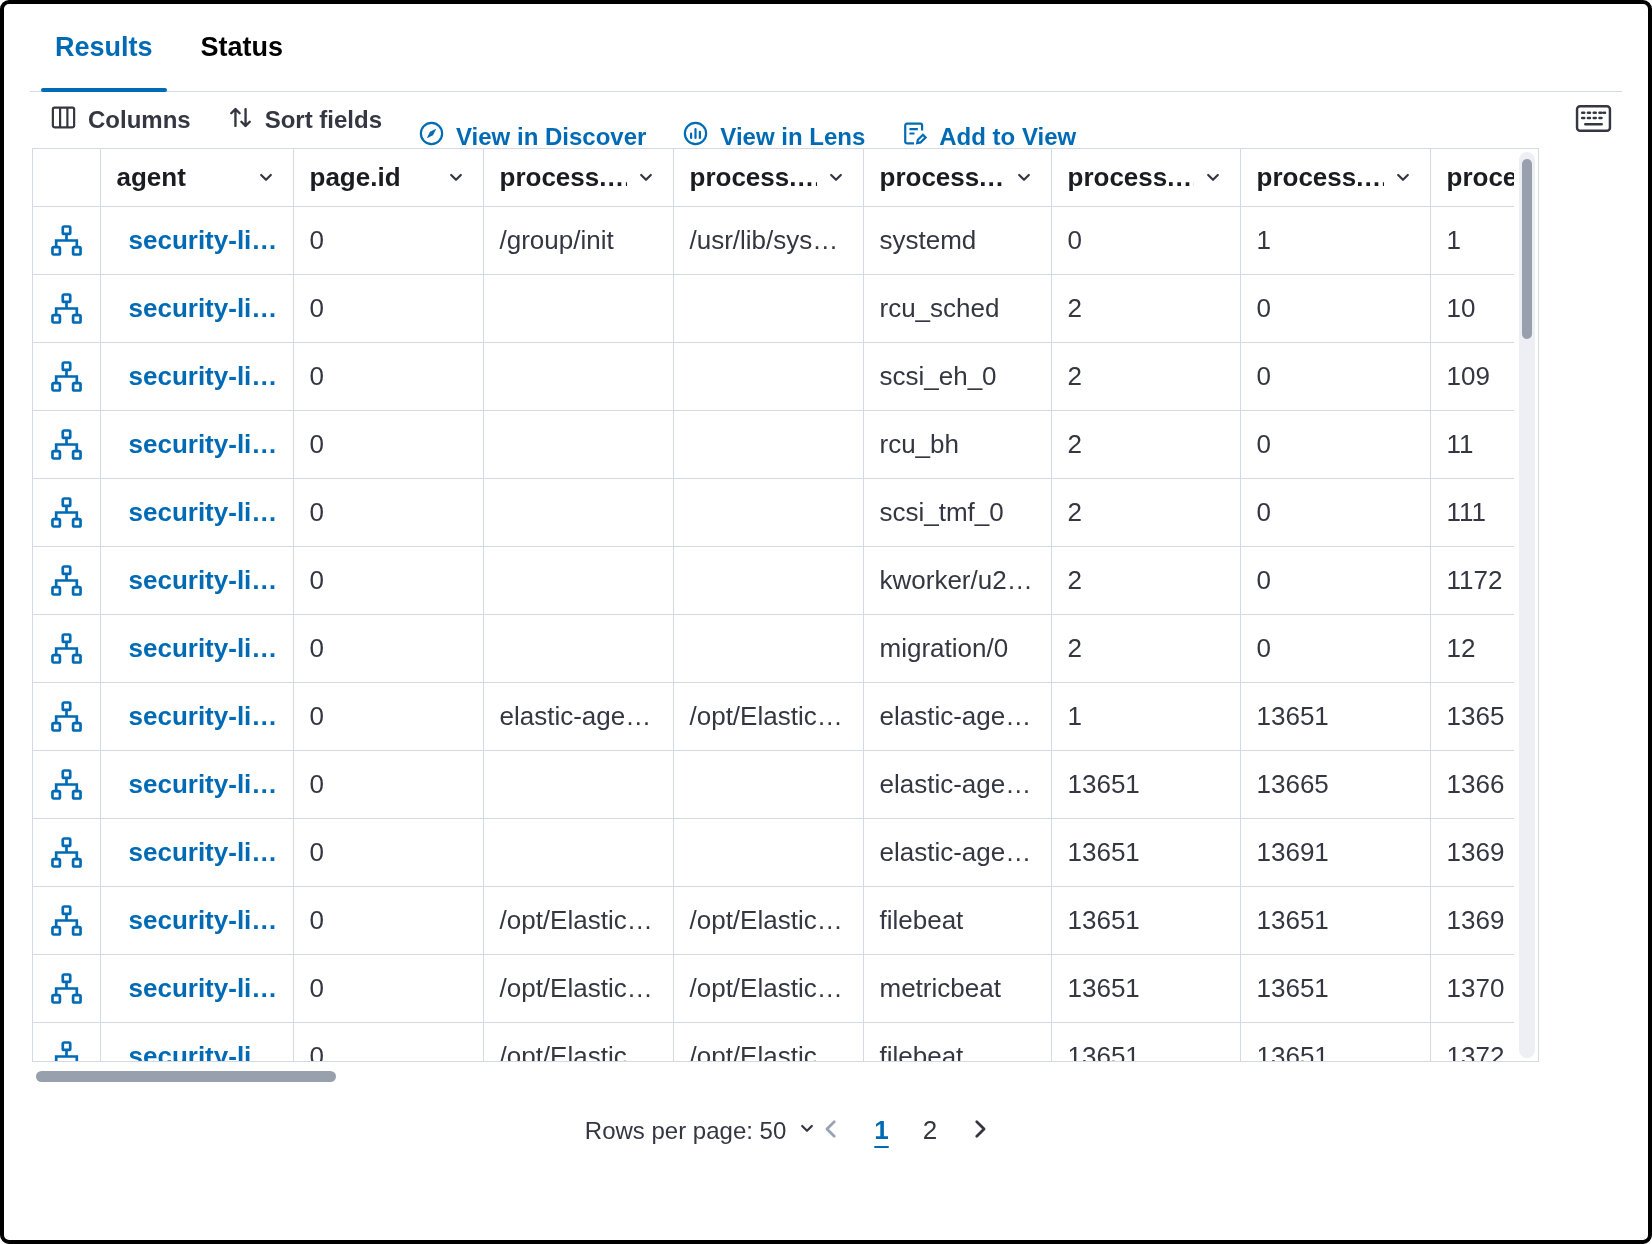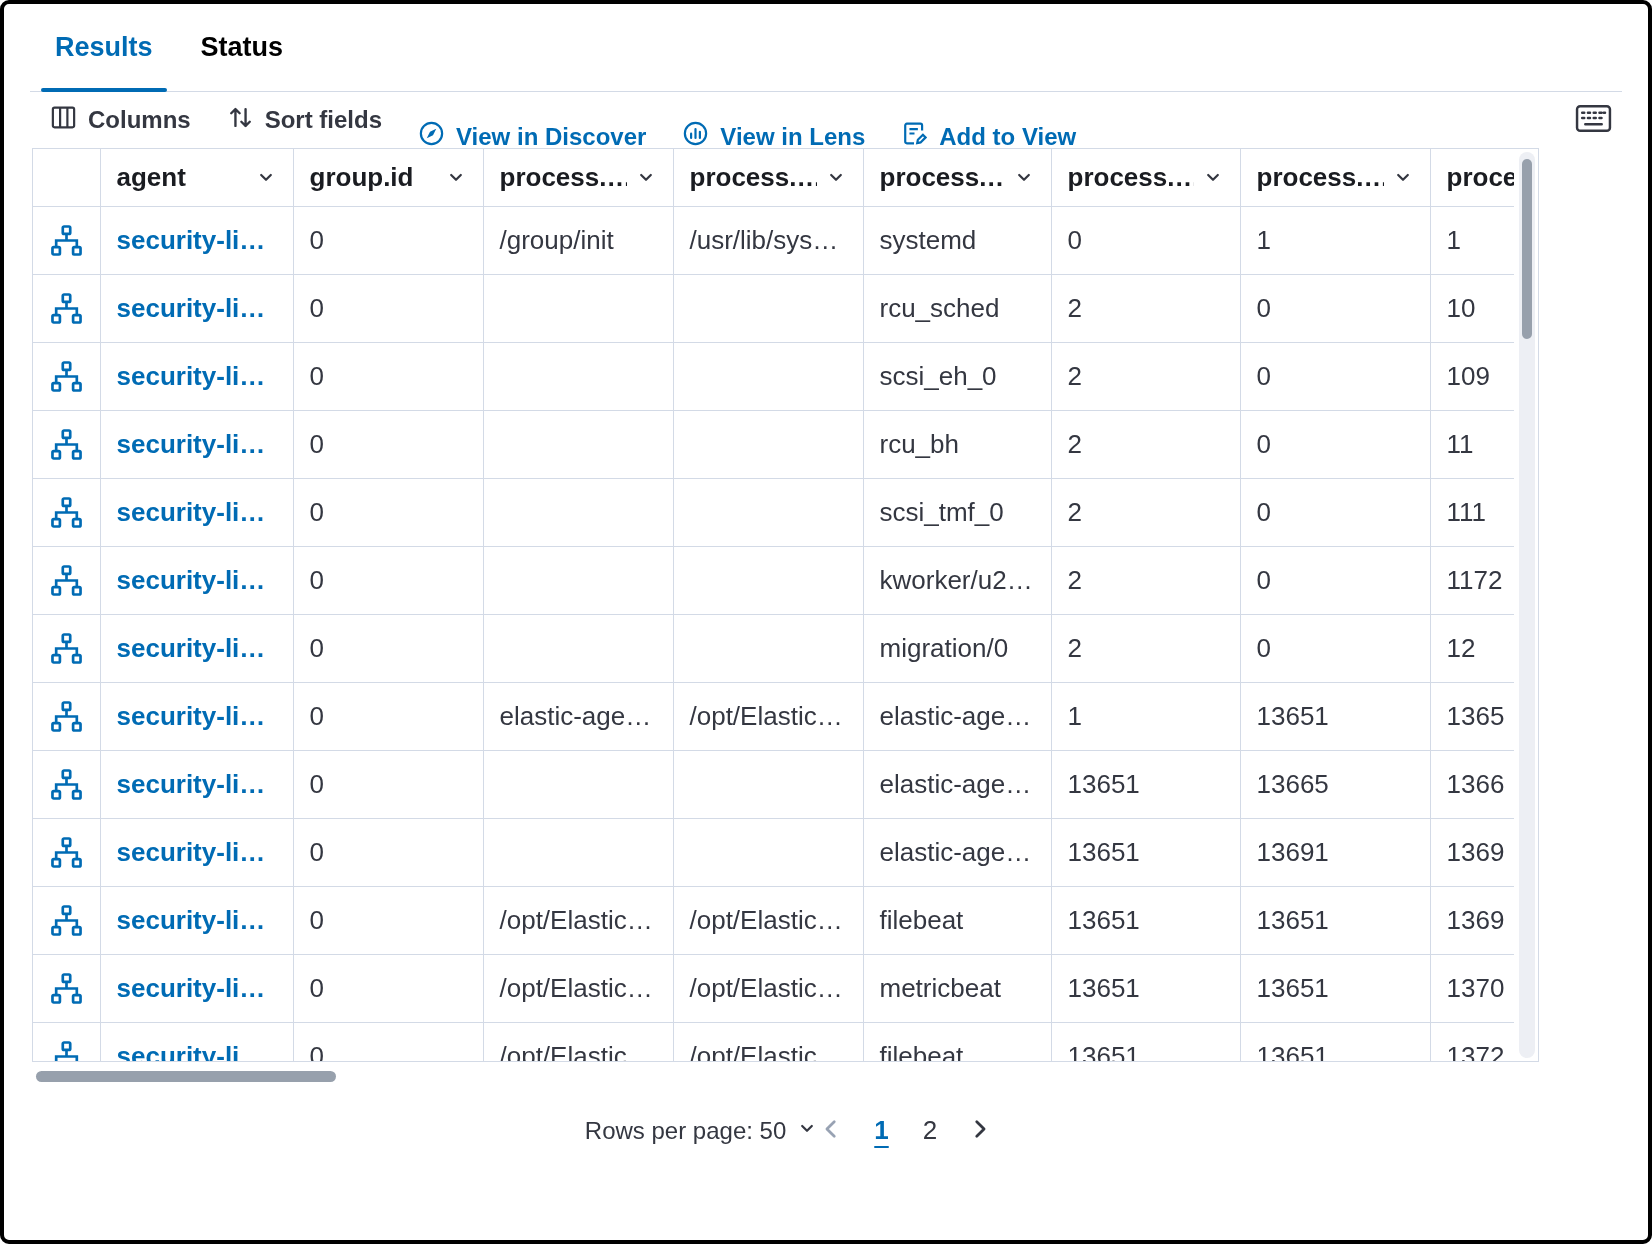--- a/index.html
+++ b/index.html
@@ -80,21 +80,21 @@
   }
   thead th { height: 57px; font-size: 26px; font-weight: 700; color: #1a1c21; }
   tbody td { height: 68px; font-size: 26px; color: #343741; }
   .hwrap { display: flex; align-items: center; justify-content: space-between; gap: 8px; }
   .hlabel { overflow: hidden; white-space: nowrap; }
   .chev { display: inline-flex; color: #343741; flex: none; cursor: pointer; }
   .chev svg { width: 22px; height: 22px; }
   .icon-c { text-align: center; padding: 0; }
   .aicon { display: inline-flex; color: #006bb4; cursor: pointer; vertical-align: middle; }
   .aicon svg { width: 33px; height: 33px; }
-  .alink { color: #006bb4; font-weight: 600; cursor: pointer; }
+  .alink { color: #006bb4; font-weight: 600; cursor: pointer; margin-left: 12px; }
   
   .vtrack {
     position: absolute; top: 3px; right: 3px; bottom: 3px; width: 16px;
     background: #edeff4; border-radius: 8px;
   }
   .vthumb {
     position: absolute; top: 7px; left: 3px;
     width: 10px; height: 180px;
     background: #97a0ac; border-radius: 5px;
   }
@@ -226,21 +226,21 @@
       <span class="hlabel">agent</span>
       <span class="chev">
         <svg viewBox="0 0 16 16" fill="none" stroke="currentColor" stroke-width="1.6" stroke-linecap="round" stroke-linejoin="round" width="22" height="22">
           <path d="M4.5 6.5 8 10l3.5-3.5"></path>
         </svg>
       </span>
     </div>
   </th>
               <th>
     <div class="hwrap">
-      <span class="hlabel">group.id</span>
+      <span class="hlabel">page.id</span>
       <span class="chev">
         <svg viewBox="0 0 16 16" fill="none" stroke="currentColor" stroke-width="1.6" stroke-linecap="round" stroke-linejoin="round" width="22" height="22">
           <path d="M4.5 6.5 8 10l3.5-3.5"></path>
         </svg>
       </span>
     </div>
   </th>
               <th>
     <div class="hwrap">
       <span class="hlabel">process.…</span>

